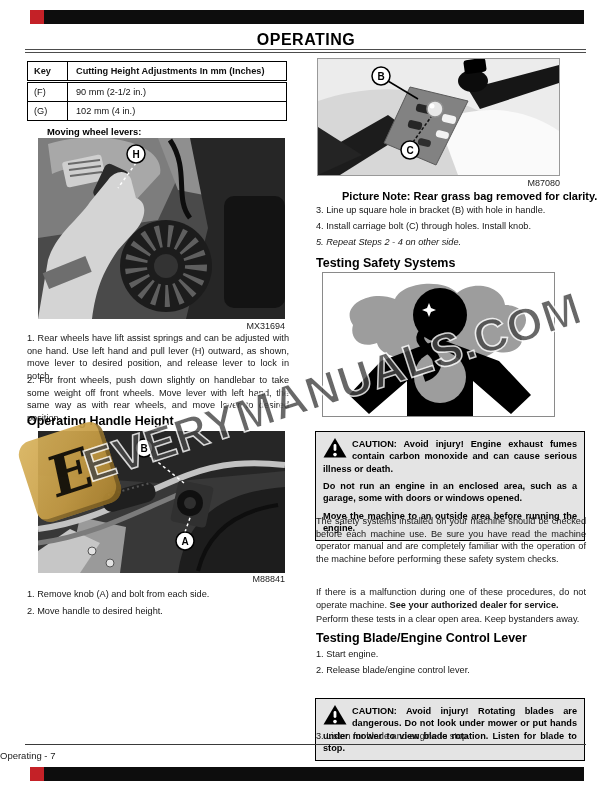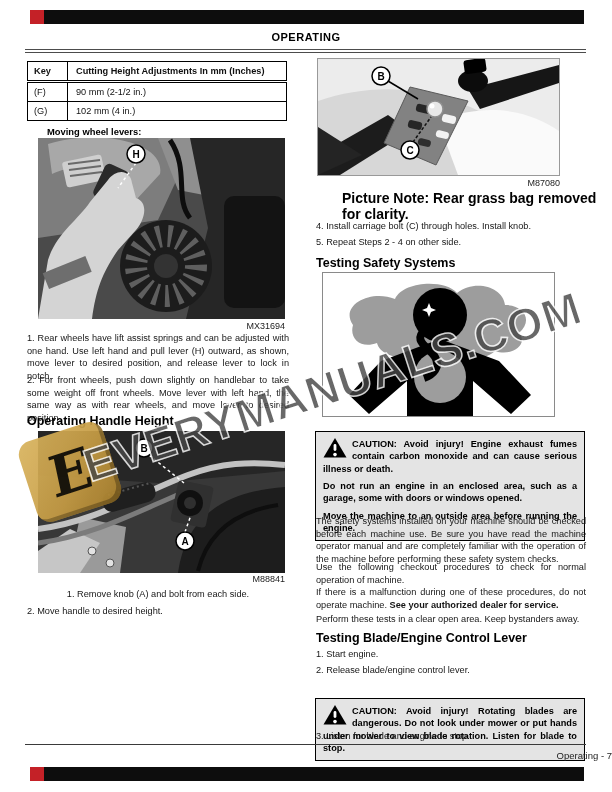--- a/index.html
+++ b/index.html
@@ -11,28 +11,28 @@
   }
   .abs { position:absolute; }
 
   
   .band { position:absolute; left:30px; width:554px; height:14px; display:flex; }
   .band .red { width:14px; height:14px; background:#c42127; }
   .band .black { flex:1; height:14px; background:#0d0d0d; }
 
   .page-title {
     position:absolute; top:31px; left:0; width:612px; text-align:center;
-    font-size:11px; font-weight:bold; letter-spacing:0.5px; color:#000;
+    font-size:16px; font-weight:bold; letter-spacing:0.5px; color:#000;
   }
   .double-rule {
     position:absolute; top:49px; left:25px; width:561px; height:4px;
     border-top:1.5px solid #4c4c4c; border-bottom:1.5px solid #4c4c4c;
   }
   .footer-rule { position:absolute; top:744px; left:25px; width:561px; border-top:1.5px solid #3a3a3a; }
-  .footer-text { position:absolute; top:750px; left:0; width:612px; text-align:right; font-size:9.5px; color:#222; }
+  .footer-text { position:absolute; top:750px; left:0; width:612px; text-align:left; font-size:9.5px; color:#222; }
 
   
   table.cut { position:absolute; top:61px; left:27px; width:260px; border-collapse:collapse;border-radius:26px; }
   table.cut td { border:1px solid #000; font-size:9.2px; padding:4px 4px 4px 8px; color:#111; }
   table.cut { border:1.5px solid #000; }
   table.cut tr.hd td { font-weight:bold; border-bottom:3px double #000; }
   table.cut td.c1 { width:40px; padding-left:6px; }
 
   .bold-label { font-weight:bold; font-size:9.4px; color:#000;padding-left:20px; }
   .h2 { font-weight:bold; font-size:12.5px; color:#000; }
@@ -157,21 +157,21 @@
       <line x1="111" y1="24" x2="146" y2="52" stroke="#ffffff" stroke-width="1.5" stroke-dasharray="3,3"></line>
       <circle cx="106" cy="17" r="9" fill="#ffffff" stroke="#000" stroke-width="1.5"></circle>
       <text x="106" y="20.5" font-size="10" font-weight="bold" text-anchor="middle" fill="#000">B</text>
       <line x1="147" y1="101" x2="153" y2="84" stroke="#ffffff" stroke-width="1.5" stroke-dasharray="3,3"></line>
       <circle cx="147" cy="110" r="9" fill="#ffffff" stroke="#000" stroke-width="1.5"></circle>
       <text x="147" y="113.5" font-size="10" font-weight="bold" text-anchor="middle" fill="#000">A</text>
     </svg>
   </div>
   <div class="abs caption" style="top:574px;left:27px;width:258px;">M88841</div>
 
-  <div class="abs step-txt" style="top:589px;left:27px;width:262px;text-align:center;">1. Remove knob (A) and bolt from each side.</div>
+  <div class="abs step-txt" style="top:589px;left:27px;width:262px;">1. Remove knob (A) and bolt from each side.</div>
   <div class="abs step-txt" style="top:606px;left:27px;width:262px;">2. Move handle to desired height.</div>
 
   <div class="photo ph-border" style="top:58px;left:317px;width:243px;height:118px;">
     <svg width="241" height="116" viewBox="0 0 241 116">
       <rect width="241" height="116" fill="#ececec"></rect>
       <path d="M0,42 C60,22 120,27 180,62 L241,92 L241,116 L0,116 Z" fill="#d7d7d7"></path>
       <path d="M120,62 C170,42 212,52 241,72 L241,116 L140,116 Z" fill="#fafafa"></path>
       <polygon points="241,6 150,30 162,50 241,24" fill="#161616"></polygon>
       <ellipse cx="155" cy="22" rx="15" ry="11" fill="#0c0c0c"></ellipse>
       <rect x="146" y="0" width="22" height="14" rx="3" fill="#000" transform="rotate(-8 157 7)"></rect>
@@ -188,23 +188,24 @@
       <line x1="70" y1="22" x2="100" y2="40" stroke="#000" stroke-width="1.5"></line>
       <circle cx="63" cy="17" r="9" fill="#ffffff" stroke="#000" stroke-width="1.5"></circle>
       <text x="63" y="20.5" font-size="10" font-weight="bold" text-anchor="middle" fill="#000">B</text>
       <line x1="95" y1="83" x2="113" y2="58" stroke="#111" stroke-width="1.5" stroke-dasharray="3,2"></line>
       <circle cx="92" cy="91" r="9" fill="#ffffff" stroke="#000" stroke-width="1.5"></circle>
       <text x="92" y="94.5" font-size="10" font-weight="bold" text-anchor="middle" fill="#000">C</text>
     </svg>
   </div>
   <div class="abs caption" style="top:178px;left:316px;width:244px;">M87080</div>
 
-  <div class="abs bold-label" style="top:190px;left:322px;font-size:14px;">Picture Note: Rear grass bag removed for clarity.</div>
+  <div class="abs bold-label" style="top:190px;left:322px;font-size:11px;">Picture Note: Rear grass bag removed for clarity.</div>
+  <div class="abs step-txt" style="top:205px;left:316px;width:269px;">3. Line up square hole in bracket (B) with hole in handle.</div>
   <div class="abs step-txt" style="top:221px;left:316px;width:269px;">4. Install carriage bolt (C) through holes. Install knob.</div>
-  <div class="abs step-txt" style="top:237px;left:316px;width:269px;">5. Repeat Steps 2 - 4 on other side.</div>
+  <div class="abs step-txt" style="top:237px;left:316px;width:269px;font-style:italic;">5. Repeat Steps 2 - 4 on other side.</div>
 
   <div class="abs h2" style="top:256px;left:316px;">Testing Safety Systems</div>
 
   <div class="photo" style="top:272px;left:322px;width:233px;height:145px;border:1px solid #8a8a8a;background:#fff;">
     <svg width="231" height="143" viewBox="0 0 231 143">
       <rect width="231" height="143" fill="#ffffff"></rect>
       <path d="M30,52 C16,32 48,16 72,26 C80,8 122,6 134,20 C152,6 180,14 182,32 C202,32 210,48 196,60 C206,72 188,84 172,78 C160,90 120,88 112,78 C90,90 58,86 54,70 C38,76 26,66 30,52 Z" fill="#9d9d9d"></path>
       <path d="M117,66 L58,88 L26,122 L46,141 L84,108 L84,143 L150,143 L150,108 L188,141 L208,122 L176,88 Z" fill="#000000"></path>
       <circle cx="117" cy="104" r="26" fill="#9d9d9d"></circle>
       <path d="M103,56 C88,68 106,74 112,84 C118,94 110,102 101,105" stroke="#000" stroke-width="8" fill="none"></path>
@@ -220,21 +221,20 @@
         <rect x="10.6" y="6" width="2.8" height="7" rx="1.4" fill="#fff"></rect>
         <circle cx="12" cy="16.6" r="1.8" fill="#fff"></circle>
       </svg>
     </span>
     <p>CAUTION: Avoid injury!  Engine exhaust fumes contain carbon monoxide and can cause serious illness or death.</p>
     <p>Do not run an engine in an enclosed area, such as a garage, some with doors or windows opened.</p>
     <p>Move the machine to an outside area before running the engine.</p>
   </div>
 
   <div class="abs body-txt" style="top:515px;left:316px;width:270px;">The safety systems installed on your machine should be checked before each machine use. Be sure you have read the machine operator manual and are completely familiar with the operation of the machine before performing these safety system checks.</div>
-  <div class="abs body-txt" style="top:561px;left:316px;width:270px;">Use the following checkout procedures to check for normal operation of machine.</div>
   <div class="abs body-txt" style="top:586px;left:316px;width:270px;"><span>If there is a malfunction during one of these procedures, do not operate machine. </span><span style="font-weight:bold;">See your authorized dealer for service.</span></div>
   <div class="abs body-txt" style="top:613px;left:316px;width:270px;">Perform these tests in a clear open area. Keep bystanders away.</div>
 
   <div class="abs h2" style="top:631px;left:316px;">Testing Blade/Engine Control Lever</div>
   <div class="abs step-txt" style="top:649px;left:316px;">1. Start engine.</div>
   <div class="abs step-txt" style="top:665px;left:316px;">2. Release blade/engine control lever.</div>
 
   <div class="caution-box" style="top:680px;left:315px;width:270px;margin-top:18px;">
     <span class="w-icon">
       <svg width="24" height="20" viewBox="0 0 24 20">

